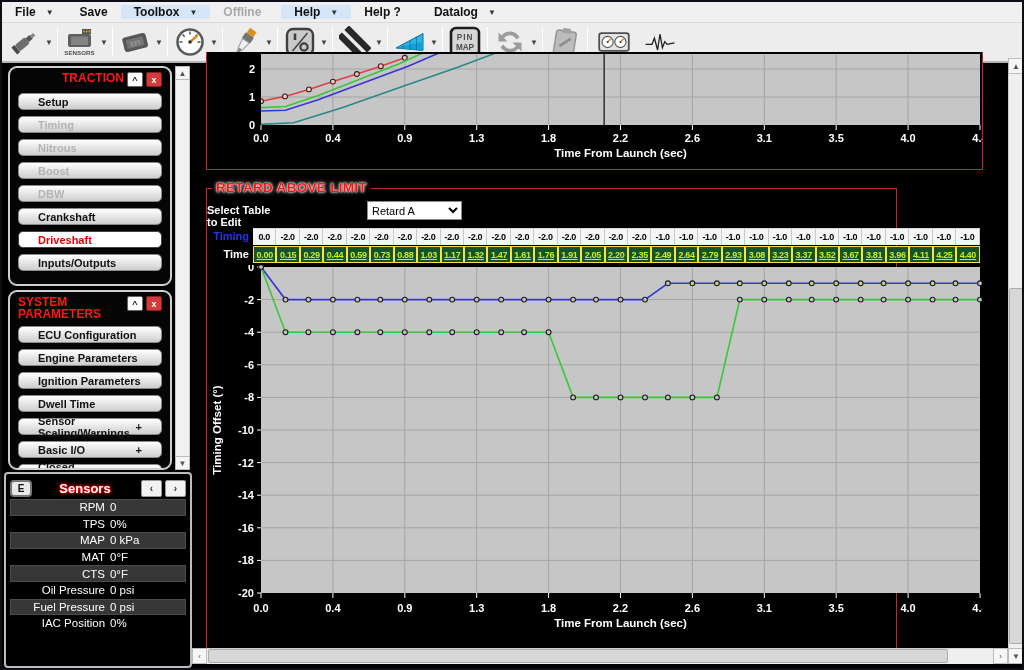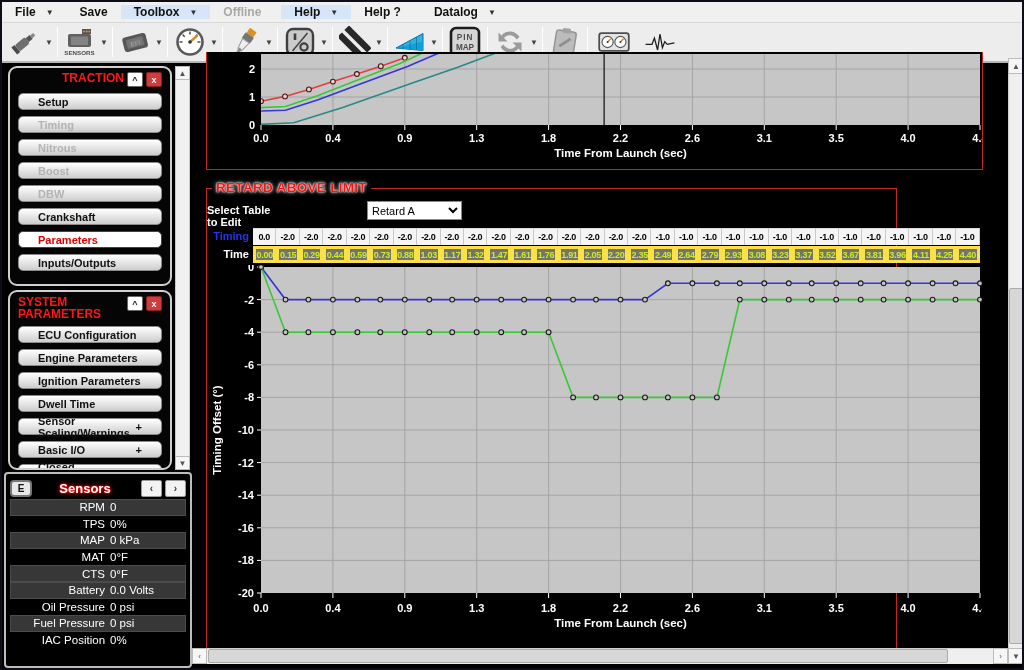--- a/index.html
+++ b/index.html
@@ -50,21 +50,21 @@
   #top-chart-panel{left:204px;top:50px;width:777px;height:118px;border-top:none;}
   #retard-panel{left:204px;top:186px;width:691px;height:472px;}
   #retard-legend{position:absolute;left:5px;top:-9px;background:#000;padding:0 4px;color:#ff1111;font-size:13.5px;font-weight:bold;letter-spacing:.3px;text-shadow:0 0 2px #fff,0 0 4px #fff,0 0 1px #fff;}
   #select-row{position:absolute;left:0;top:12px;width:100%;height:20px;}
   #select-label{position:absolute;right:622px;top:3px;color:#fff;font-size:11px;font-weight:bold;}
   #table-select{position:absolute;left:160px;top:0;width:95px;height:19px;font-size:11px;border:1px solid #8a8a8a;background:#fff;}
   .tbl-row{position:absolute;left:0;width:777px;height:17px;display:flex;}
   .tbl-rowlabel{width:46px;text-align:right;font-size:11px;font-weight:bold;line-height:17px;padding-right:4px;}
   .cell{width:23.45px;height:17px;font-size:9px;font-weight:bold;display:flex;align-items:center;justify-content:center;letter-spacing:-0.3px;}
   .cell.timing{background:#f5f5f5;color:#000;border-right:1px solid #c9c9c9;border-top:1px solid #dadada;}
-  .cell.time{background:#737373;color:#cbec1f;border:3px solid #fde047;}
+  .cell.time{background:#14532d;color:#cbec1f;border:1px solid #fde047;text-decoration:underline;}
   
   .hsb,.vsb{position:absolute;background:#efefef;}
   text{font-family:"Liberation Sans",sans-serif;}
 </style>
 </head>
 <body>
 
 <div id="window">
   <div id="menubar">
       <div class="menu-item">
@@ -254,21 +254,21 @@
         <div class="side-btn dis">
           <span>Boost</span>
         </div>
         <div class="side-btn dis">
           <span>DBW</span>
         </div>
         <div class="side-btn">
           <span>Crankshaft</span>
         </div>
         <div class="side-btn act">
-          <span>Parameters</span>
+          <span>Driveshaft</span>
         </div>
         <div class="side-btn">
           <span>Inputs/Outputs</span>
         </div>
       </div>
   </div>
 
   <div class="side-panel" id="system-panel" style="left:6px;top:288px;width:164px;height:180px;overflow:hidden;">
     <div class="sp-head">
       <div class="sp-title" style="font-size:12px;width:100px;">SYSTEM PARAMETERS</div>
@@ -327,24 +327,20 @@
           <span class="sensor-label">MAP</span>
           <span class="sensor-value">0 kPa</span>
         </div>
         <div class="sensor-row">
           <span class="sensor-label">MAT</span>
           <span class="sensor-value">0°F</span>
         </div>
         <div class="sensor-row odd">
           <span class="sensor-label">CTS</span>
           <span class="sensor-value">0°F</span>
-        </div>
-        <div class="sensor-row odd">
-          <span class="sensor-label">Battery</span>
-          <span class="sensor-value">0.0 Volts</span>
         </div>
         <div class="sensor-row">
           <span class="sensor-label">Oil Pressure</span>
           <span class="sensor-value">0 psi</span>
         </div>
         <div class="sensor-row odd">
           <span class="sensor-label">Fuel Pressure</span>
           <span class="sensor-value">0 psi</span>
         </div>
         <div class="sensor-row">

